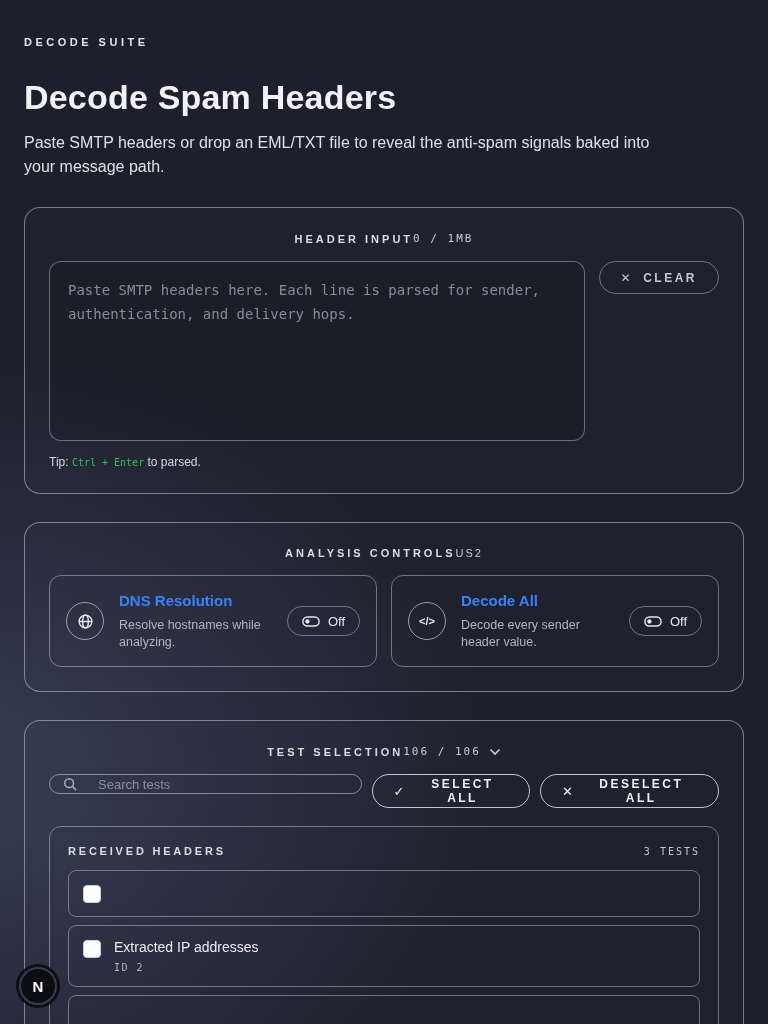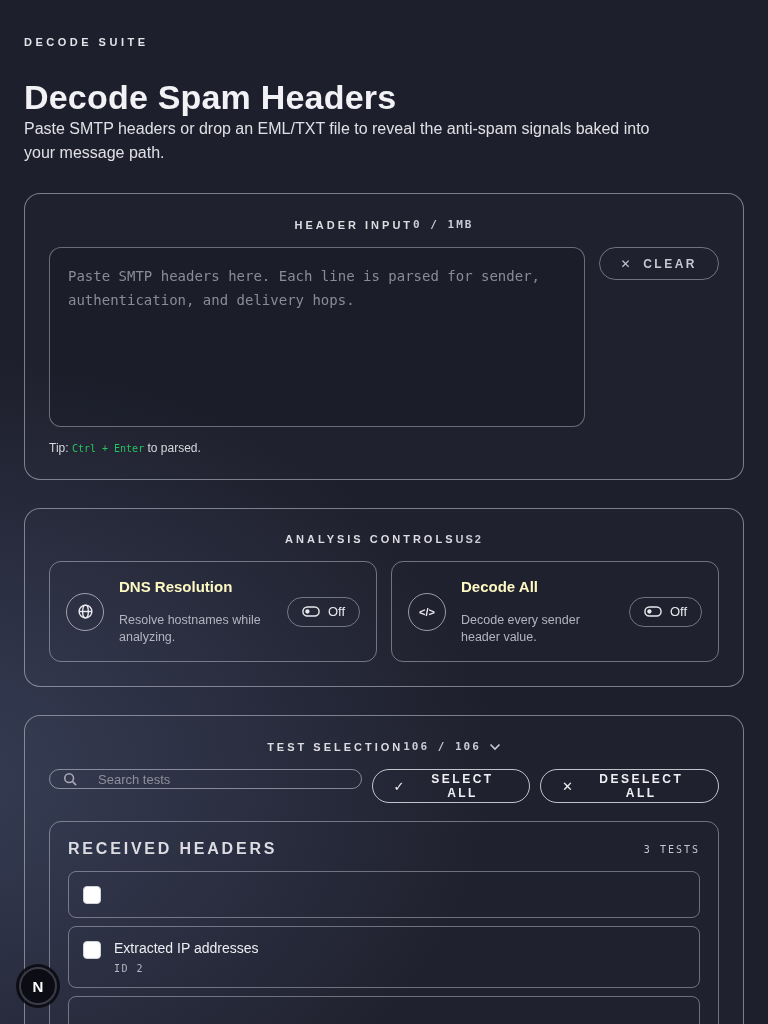--- a/index.html
+++ b/index.html
@@ -9,34 +9,34 @@
     color:#e2e1e6;
     background:
       radial-gradient(900px 680px at -8% 76%, rgba(92,110,152,.38), rgba(92,110,152,0) 62%),
       #1e1f2c;
   }
   .page { padding:36px 24px 0; }
 
   
   .eyebrow { font-size:11px; font-weight:bold; letter-spacing:3.5px; color:#e4e3e9; }
   h1 { font-size:34px; font-weight:bold; color:#f2f1f5; margin-top:30px; letter-spacing:.2px; }
-  .subtitle { font-size:16px; line-height:24px; color:#e0dfe5; max-width:648px; }
+  .subtitle { margin-top:14px; font-size:16px; line-height:24px; color:#e0dfe5; max-width:648px; }
 
   
   .card {
     border:1px solid rgba(224,228,238,.48);
     border-radius:16px;
     padding:24px;
     margin-top:28px;
     background:rgba(255,255,255,.012);
   }
   .card-head { display:flex; justify-content:center; align-items:center; margin-bottom:16px; }
   .card-title { font-size:11px; font-weight:bold; letter-spacing:3px; color:#dddce3; }
   .mono { font-family:"DejaVu Sans Mono", monospace; }
-  .counter { font-size:11px; letter-spacing:2px; color:#cbcbd5; display:flex; align-items:center; gap:8px;font-weight:bold; }
+  .counter { font-size:11px; letter-spacing:2px; color:#cbcbd5; display:flex; align-items:center; gap:8px; }
 
   
   .input-row { display:flex; gap:14px; align-items:flex-start; }
   textarea {
     flex:1; height:180px; resize:none; outline:none;
     background:rgba(8,10,18,.16);
     border:1px solid rgba(224,228,238,.4);
     border-radius:12px; padding:16px 18px;
     font-family:"DejaVu Sans Mono", monospace;
     font-size:14px; line-height:1.72; color:#dcdce2;
@@ -60,21 +60,21 @@
     border:1px solid rgba(224,228,238,.42); border-radius:12px;
     min-height:80px; padding:16px; display:flex; align-items:center; gap:15px;
   }
   .icon-circle {
     width:38px; height:38px; flex-shrink:0;
     border:1px solid rgba(232,235,242,.6); border-radius:50%;
     display:flex; align-items:center; justify-content:center; color:#eceaf0;
   }
   .code-glyph { font-size:11px; font-weight:bold; letter-spacing:0; }
   .toggle-info { flex:1; }
-  .toggle-name { font-size:15px; font-weight:bold; color:#fef9c3; margin-bottom:17px; }
+  .toggle-name { font-size:15px; font-weight:bold; color:#3b82f6; margin-bottom:8px; }
   .toggle-desc { font-size:12.5px; line-height:1.32; color:#b4b4c0; max-width:176px; }
   .toggle-pill { height:30px; padding:0 14px; gap:8px; font-size:13px; color:#e7e7ed; flex-shrink:0; }
 
   
   .search-row { display:flex; gap:10px; margin-bottom:18px; }
   .search-box {
     width:331px; height:20px; display:flex; align-items:center; gap:21px;
     border:1px solid rgba(224,228,238,.5); border-radius:999px; padding:0 13px;
     color:#a9a9b5;
   }
@@ -86,21 +86,21 @@
   .action-btn {
     height:34px; padding:0 21px; font-size:12px; font-weight:bold; letter-spacing:2.5px;
     color:#f0eff4; border:1.5px solid rgba(238,241,247,.78);
   }
   .action-btn .glyph { font-weight:normal; font-size:13px; }
 
   .group {
     border:1px solid rgba(224,228,238,.42); border-radius:12px; padding:18px;
   }
   .group-head { display:flex; justify-content:space-between; align-items:center; margin-bottom:13px; }
-  .group-title { font-size:16px; font-weight:bold; letter-spacing:2.8px; color:#dddce3; }
+  .group-title { font-size:11px; font-weight:bold; letter-spacing:2.8px; color:#dddce3; }
   .group-count { font-size:10px; letter-spacing:2px; color:#c6c6cf; }
   .test-row {
     border:1px solid rgba(224,228,238,.4); border-radius:8px;
     padding:13px 14px; margin-bottom:8px;
     display:flex; align-items:flex-start; gap:13px; cursor:pointer;
   }
   .test-row:last-child { margin-bottom:0; }
   .checkbox {
     width:18px; height:18px; margin-top:1px; flex-shrink:0;
     background:#ffffff; border-radius:4px; border:1px solid #cfd2da;

